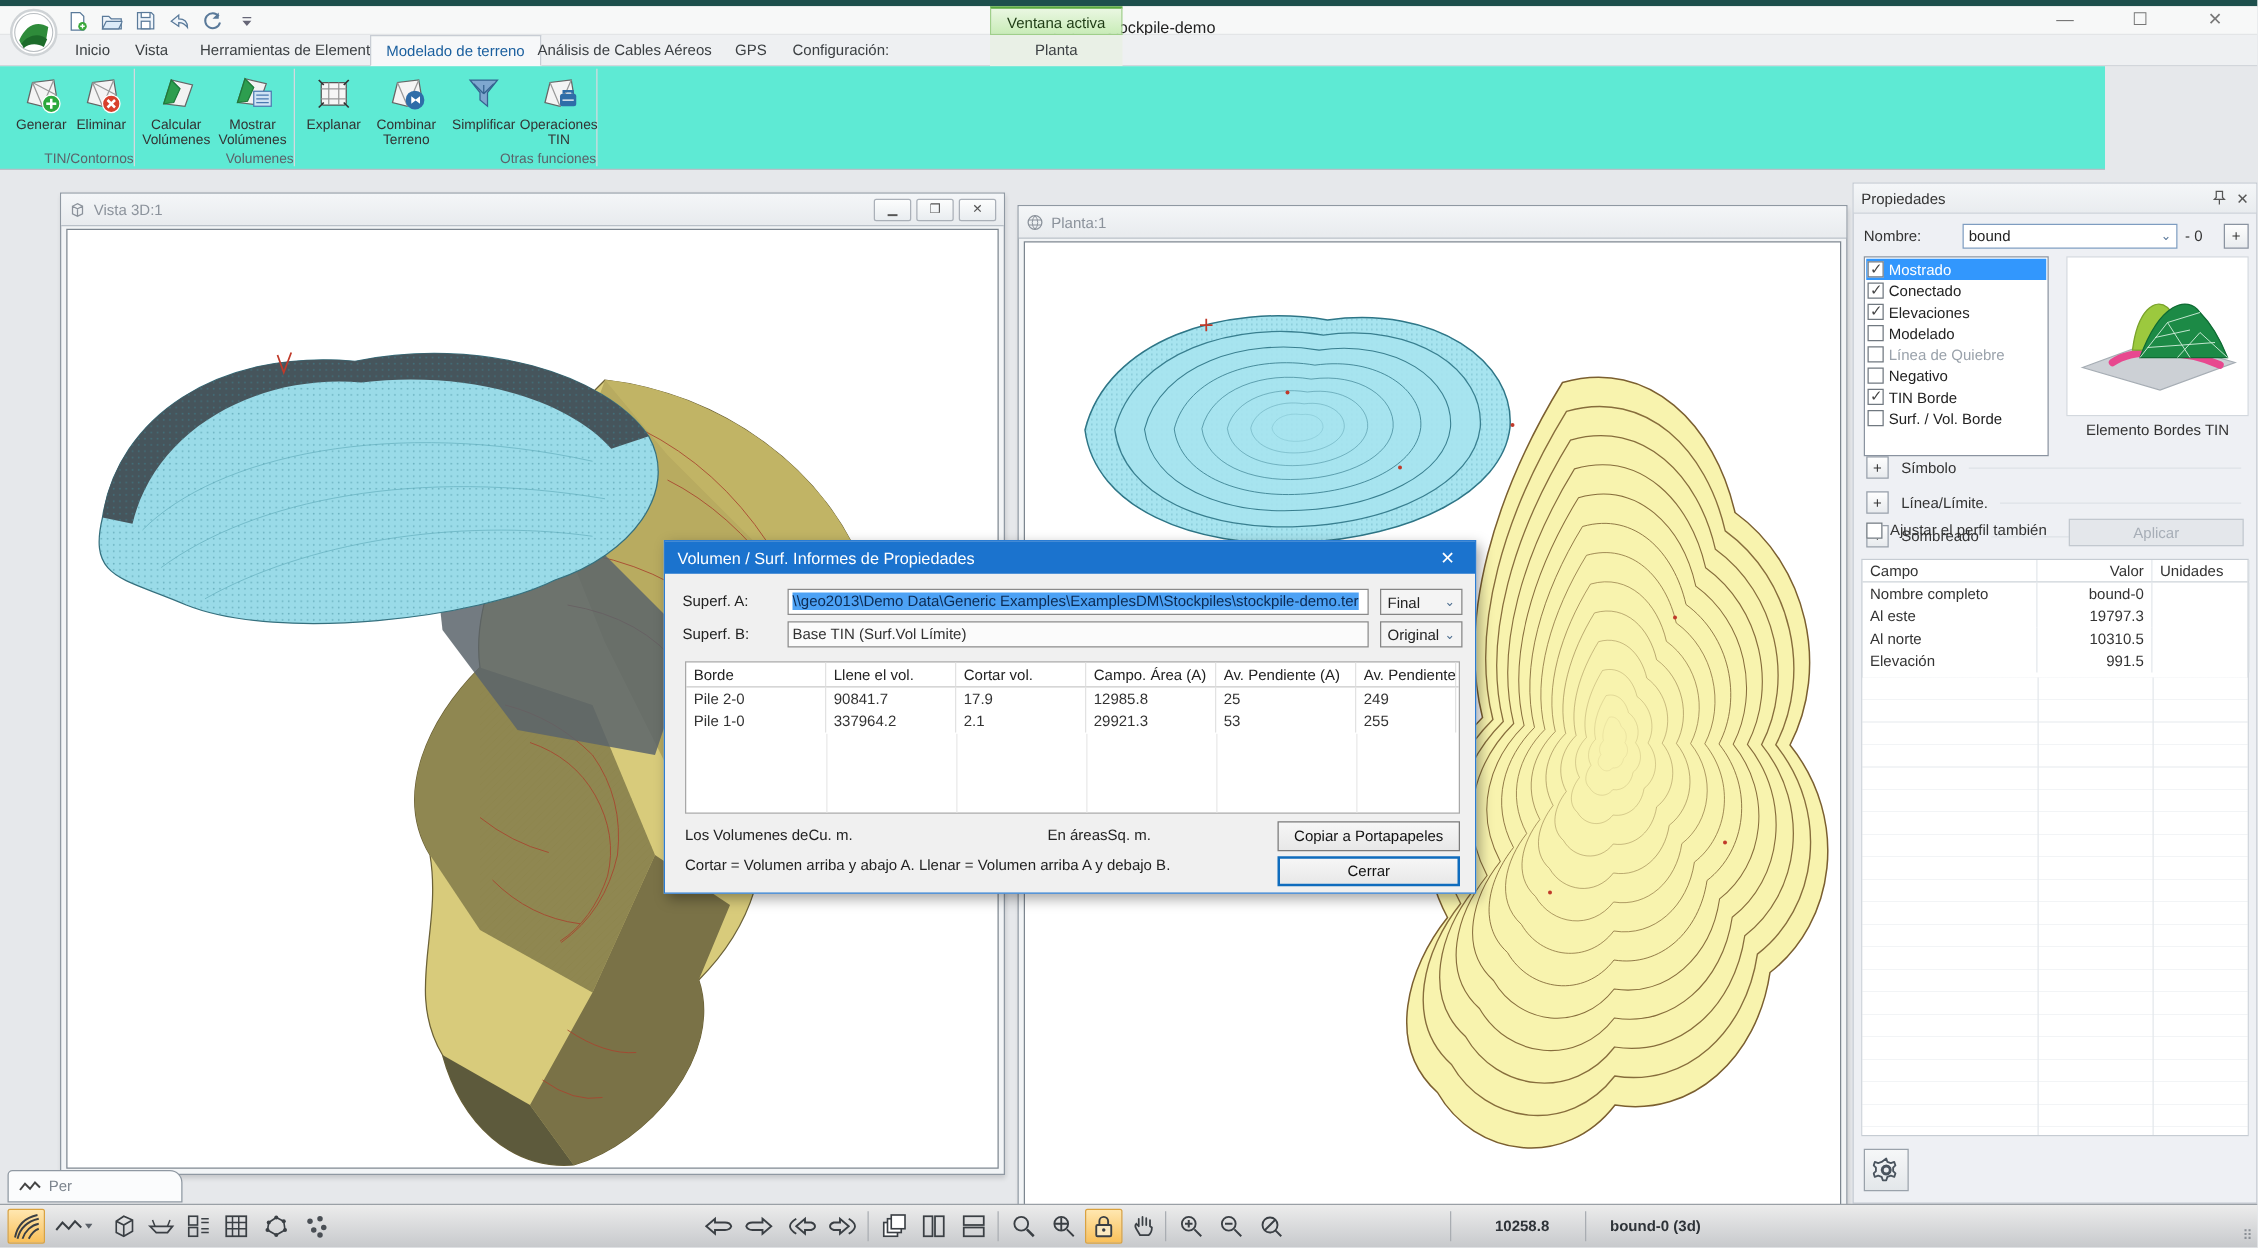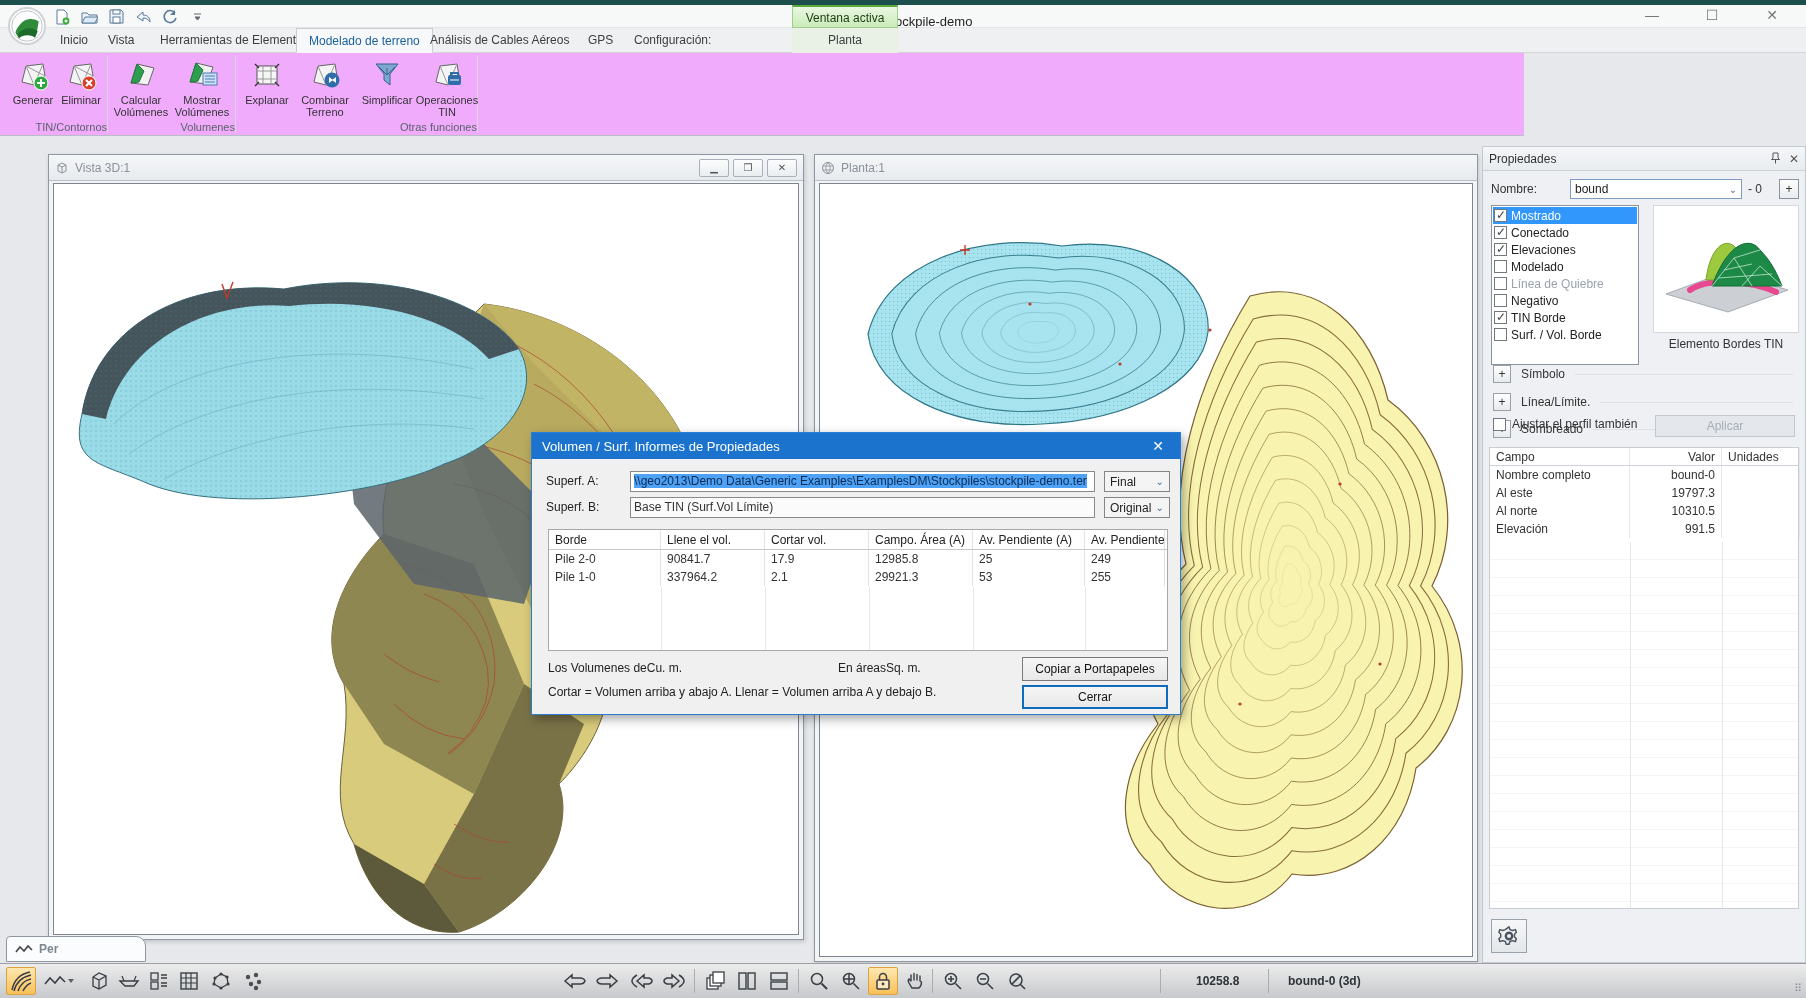--- a/index.html
+++ b/index.html
@@ -21,40 +21,40 @@
     color:#1e3b14; font-size:12px; z-index:5; }
   .winctl { top:5px; width:44px; height:23px; text-align:center; line-height:21px; color:#777; font-size:14px; }
 
   
   #tabrow { left:0; top:28px; width:1806px; height:25px; background:#eef0f2; border-bottom:1px solid #d2d6db; }
   .rtab { position:absolute; top:0; height:25px; line-height:24px; padding:0 12px; color:#3c4043; font-size:12px; }
   .rtab.active { background:#f7f8f9; border:1px solid #c8cdd4; border-bottom:1px solid #f7f8f9; color:#1a5f9e; }
   .rtab.contextual { background:#e9f0e6; }
 
   
-  #ribbon { left:0; top:53px; width:1524px; height:83px; background:#f0abfc; border-bottom:1px solid #b9bfc7; }
+  #ribbon { left:0; top:53px; width:1684px; height:83px; background:#5eead4; border-bottom:1px solid #b9bfc7; }
   .rgroup { position:absolute; top:2px; height:78px; border-right:1px solid #d5d9de; }
   .rgroup .glabel { position:absolute; left:0; bottom:0; width:100%; text-align:right; color:#5c636b; font-size:11px; }
   .rbtn { position:absolute; top:2px; width:58px; height:62px; display:flex; flex-direction:column; align-items:center;
     border-radius:3px; }
   .rbtn .ric { width:34px; height:34px; margin-top:1px; }
   .rbtn .rlab { font-size:11px; color:#333; text-align:center; line-height:12px; margin-top:2px; }
 
   
   .mdiwin { position:absolute; background:#f2f4f6; border:1px solid #8f98a2; box-shadow:1px 2px 4px rgba(0,0,0,.15); }
   .mdititle { height:26px; display:flex; align-items:center; padding:0 6px; gap:6px;
     background:linear-gradient(#f4f6f8,#e8ebee); border-bottom:1px solid #b9c0c8; color:#8b929b; font-size:12px; }
   .mdibtns { margin-left:auto; display:flex; gap:4px; }
   .mdibtn { width:30px; height:18px; border:1px solid #aab0b8; background:linear-gradient(#fcfdfd,#e9edf0);
     border-radius:2px; color:#555; font-size:10px; line-height:16px; text-align:center; }
   .canvas { position:absolute; left:4px; right:4px; top:28px; bottom:4px; background:#fff; border:1px solid #7d8690; overflow:hidden; }
 
   
   #per-tab { left:6px; top:936px; width:140px; height:26px; background:#fbfcfd; border:1px solid #8f98a2;
-    border-radius:4px 10px 0 0; display:flex; align-items:center; gap:6px; padding:0 8px; color:#7d858e; z-index:6;font-weight:bold; }
+    border-radius:4px 10px 0 0; display:flex; align-items:center; gap:6px; padding:0 8px; color:#7d858e; z-index:6; }
 
   
   #props { left:1482px; top:146px; width:324px; height:817px; background:#eef0f4; border:1px solid #c3c9d1; }
   #props-header { height:24px; display:flex; align-items:center; padding:0 6px; color:#333;
     background:linear-gradient(#f4f6f8,#e9ecef); border-bottom:1px solid #cdd2d9; }
   #props-header .ph-ico { margin-left:auto; display:flex; gap:8px; color:#555; }
   .prow { position:absolute; left:8px; display:flex; align-items:center; gap:6px; }
   .combo { background:#fff; border:1px solid #7e9cc0; height:20px; display:flex; align-items:center;
     padding:0 4px; font-size:12px; color:#222;margin-left:27px; }
   .combo .chev { margin-left:auto; color:#5a789a; font-size:10px; }
@@ -325,21 +325,21 @@
     </div>
   </div>
 
   <div class="abs" id="per-tab">
     <svg width="18" height="12" viewBox="0 0 18 12">
       <path d="M1 9 L5 4 L9 8 L13 3 L17 7" fill="none" stroke="#444" stroke-width="1.6"></path>
       </svg>
     <span>Per</span>
   </div>
 
-  <div class="mdiwin" style="left:814px; top:154px; width:664px; height:808px">
+  <div class="mdiwin" style="left:814px; top:164px; width:664px; height:808px">
     <div class="mdititle">
       <svg width="14" height="14" viewBox="0 0 14 14">
         <circle cx="7" cy="7" r="5.5" fill="none" stroke="#8b929b"></circle>
           <path d="M2 5 h10 M2 9 h10 M7 1.5 a8 8 0 0 1 0 11 M7 1.5 a8 8 0 0 0 0 11" fill="none" stroke="#8b929b" stroke-width="0.8"></path>
         </svg>
       <span>Planta:1</span>
     </div>
     <div class="canvas">
       <svg width="654" height="776" viewBox="0 0 654 776">
         <defs>

